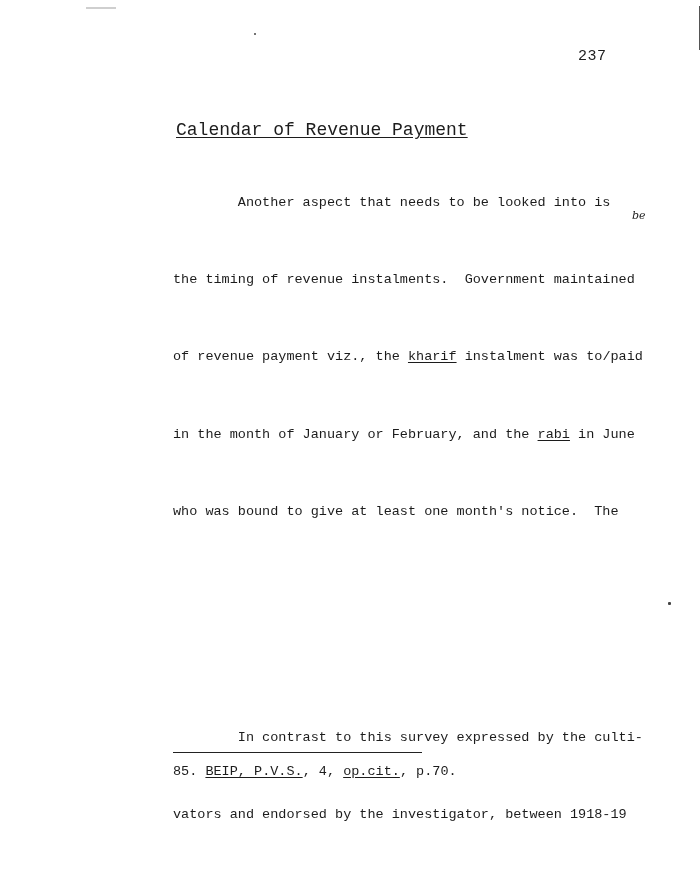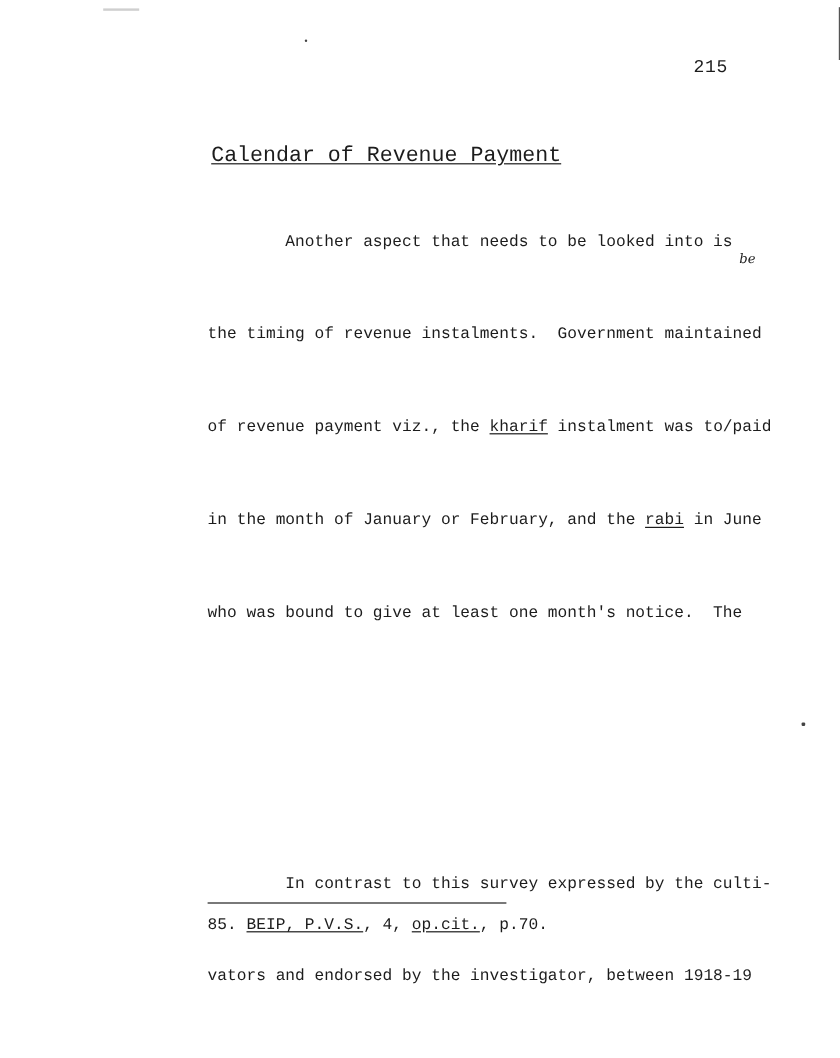--- a/index.html
+++ b/index.html
@@ -18,21 +18,21 @@
   .footnote { position:absolute; left:173px; top:764px; font-size:13.5px; white-space:pre; }
 </style>
 </head>
 <body>
 
 <div class="scan-mark"></div>
 <div class="edge-bar"></div>
 <div class="speck" style="left:254px;top:33px"></div>
 <div class="speck" style="left:668px;top:602px;width:3px;height:3px"></div>
 
-<div class="page-number">215</div>
+<div class="page-number">237</div>
 <div class="heading">Calendar of Revenue Payment</div>
 
 <div class="para" style="top:138px">
   <span class="line">        Another aspect that needs to be looked into is</span>
   <span class="line">the timing of revenue instalments.  Government maintained</span>
   <span class="line"><span>of revenue payment viz., the </span><u>kharif</u><span> instalment was to/paid</span></span>
   <span class="line"><span>in the month of January or February, and the </span><u>rabi</u><span> in June</span></span>
   <span class="line">who was bound to give at least one month's notice.  The</span>
   
   
@@ -40,21 +40,21 @@
   
   
   
   
   
   
   
   
 </div>
 
-<div class="insert" style="left:616px;top:209px">be</div>
+<div class="insert" style="left:632px;top:209px">be</div>
 
 <div class="para" style="top:673px">
   <span class="line">        In contrast to this survey expressed by the culti-</span>
   <span class="line">vators and endorsed by the investigator, between 1918-19</span>
   <span class="line"></span>
 </div>
 
 <div class="footnote-rule"></div>
 
 <div class="footnote"><span>85.</span> <u>BEIP, P.V.S.</u><span>, 4, </span><u>op.cit.</u><span>, p.70.</span></div>

